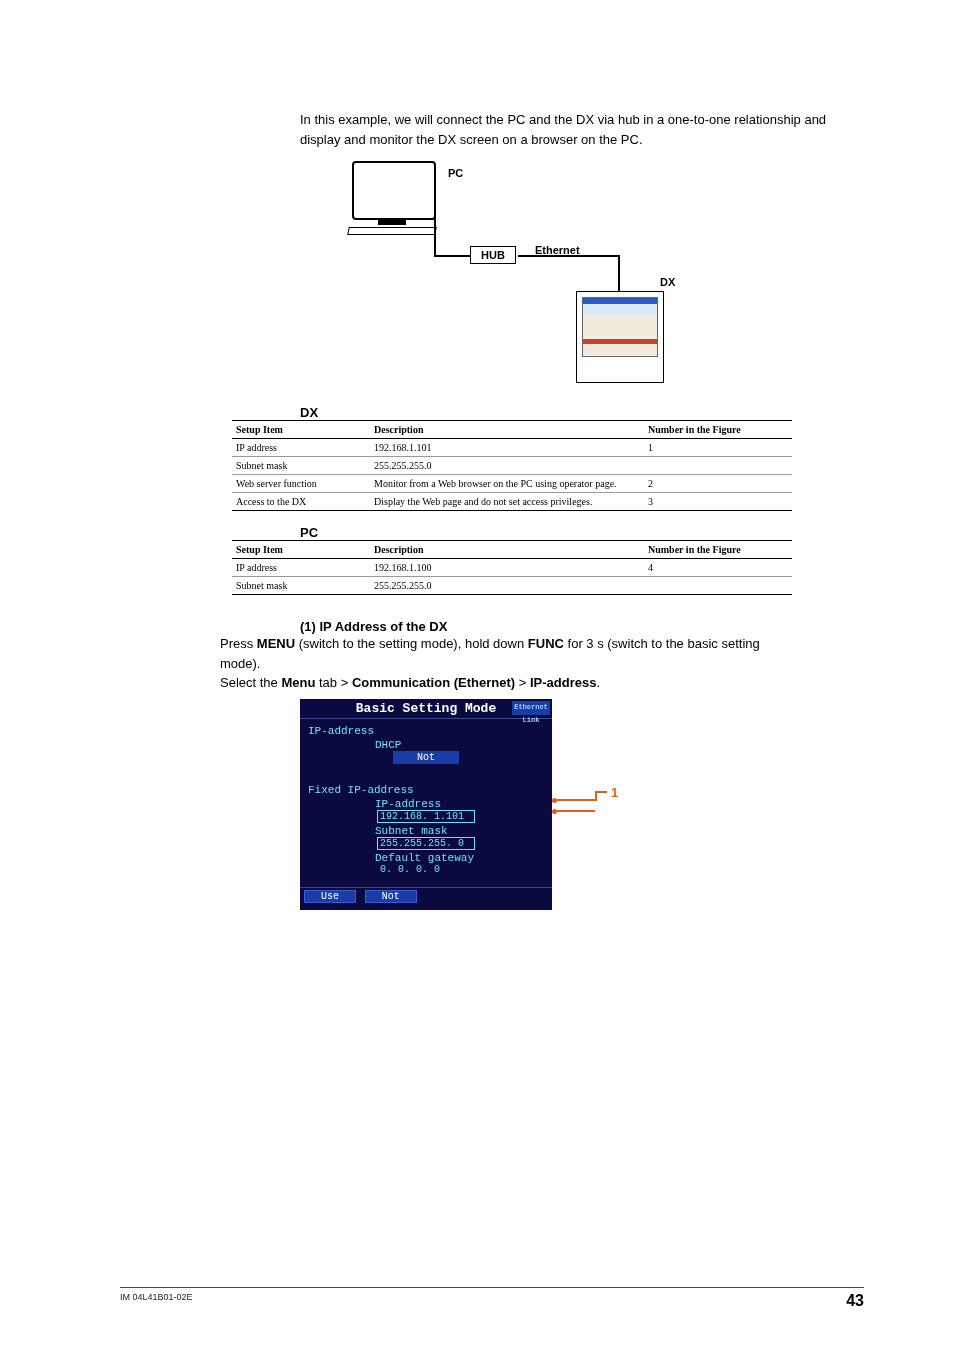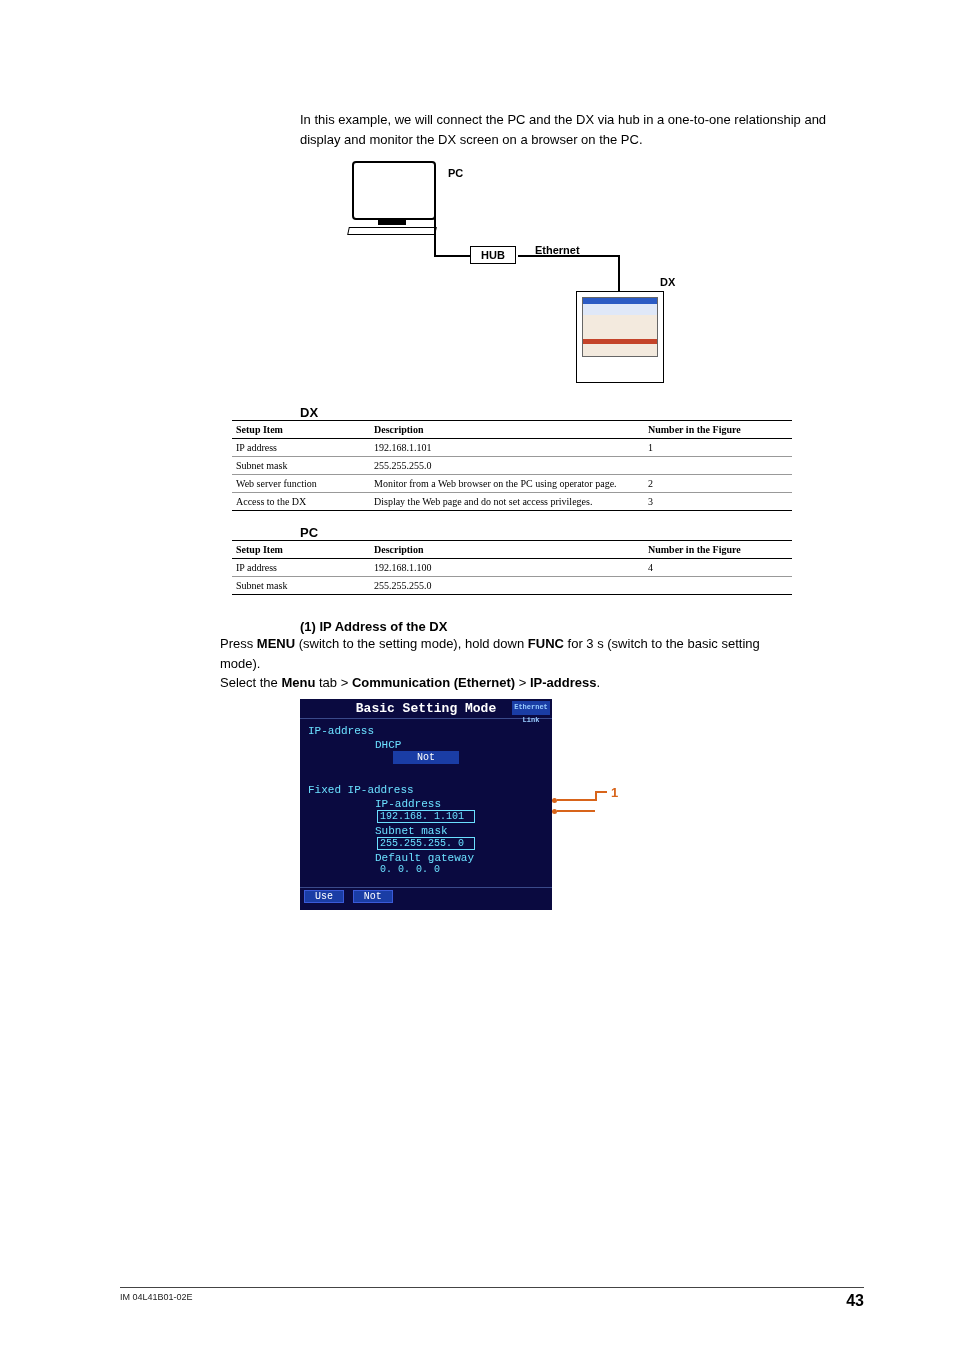--- a/index.html
+++ b/index.html
@@ -125,21 +125,21 @@
   .bsm-badge {
     position:absolute; right:2px; top:2px; width:38px; height:14px;
     background:#1a3da5; color:#9cf; font-size:7px; text-align:center; line-height:13px;
   }
   .bsm-body { padding: 6px 8px 10px 8px; min-height: 128px; }
   .bsm-row { display:flex; margin:2px 0; align-items:center;flex-direction:column; }
   .bsm-lbl { width: 110px; }
   .bsm-val { background:#0a0a40; border:1px solid #6be0ff; color:#6be0ff; padding:0 2px; min-width:92px; text-align:left; font-size:10px;}
   .bsm-val.blue { background:#1a3da5; color:#fff; border:1px solid #1a3da5; text-align:center; min-width:60px;}
   .bsm-foot { border-top:1px solid #3a4a8a; padding:2px 4px; height:14px; }
-  .bsm-btn { display:inline-block; background:#1a3da5; color:#fff; font-size:10px; padding:0 10px; margin-right:2px; border:1px solid #3a5ad8;}
+  .bsm-btn { display:inline-block; background:#1a3da5; color:#fff; font-size:10px; padding:0 16px; margin-right:2px; border:1px solid #3a5ad8;}
   .callout {
     position:absolute;
     left: 455px;
     display:flex;
     align-items:center;
   }
   .callout .dot { width:5px; height:5px; background:#d8641a; border-radius:50%; margin-right:0;}
   .callout .ln { height:2px; background:#d8641a; }
   .callout .tx { color:#d8641a; font-weight:bold; margin-left:4px; font-family:Arial;}
   .footer {

